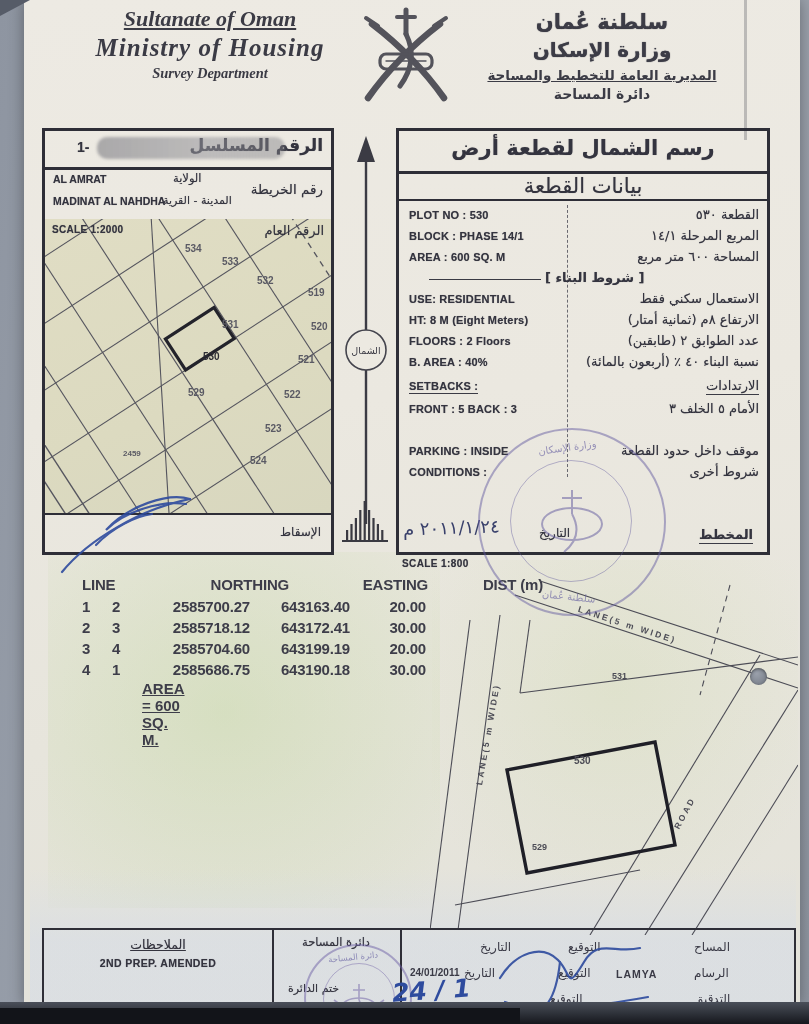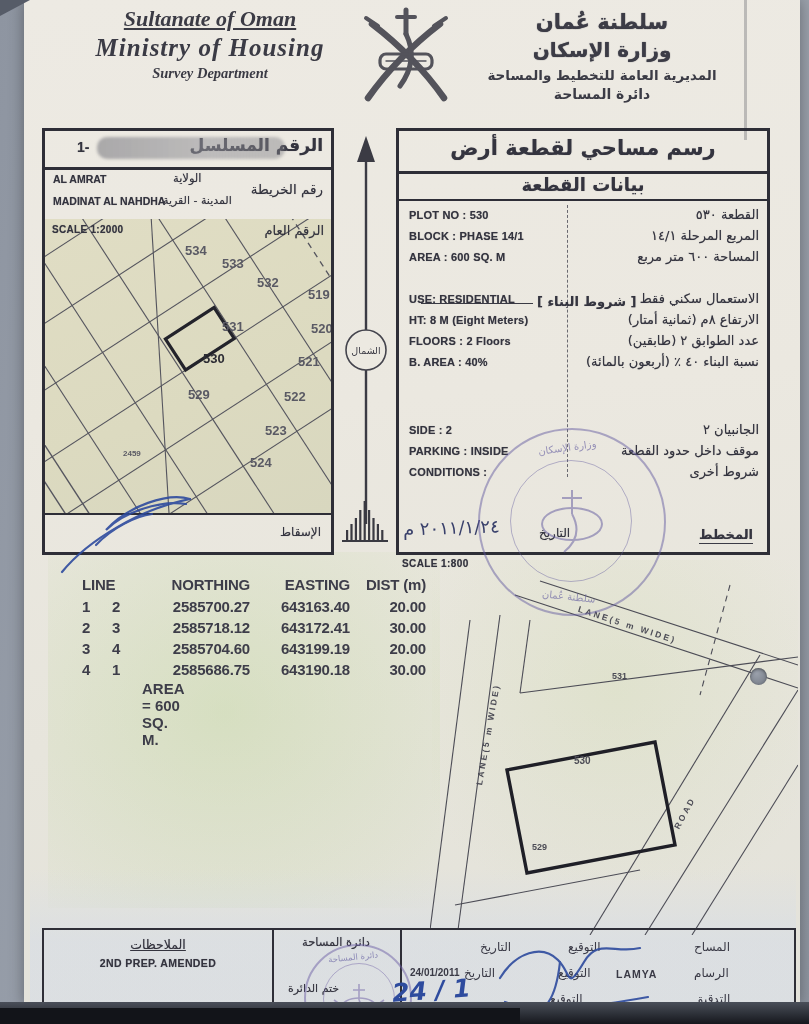--- a/index.html
+++ b/index.html
@@ -13,21 +13,21 @@
   .wash{pointer-events:none;}
   .ink{color:#34343f;text-shadow:0 0 .7px rgba(52,52,64,.55);}
   .ar{font-family:"DejaVu Sans",sans-serif;direction:rtl;unicode-bidi:embed;}
   .en{font-family:"Liberation Sans",sans-serif;}
   .script{font-family:"Liberation Serif",serif;font-style:italic;color:#3b3b45;}
   .u{border-bottom:1.4px solid #3b3b45;padding-bottom:1px;}
   .box{border:3px solid #2e2e37;background:transparent;}
   .pd-row{position:absolute;left:10px;right:8px;height:20px;}
   .pd-en{position:absolute;left:0;top:2px;font-size:11px;font-weight:bold;letter-spacing:.2px;}
   .pd-ar{position:absolute;right:0;top:0;font-size:13px;}
-  .maplbl{position:absolute;font-size:13px;color:#5a5a64;font-weight:bold;}
+  .maplbl{position:absolute;font-size:10px;color:#5a5a64;font-weight:bold;}
   .coordrow{position:absolute;left:82px;display:flex;font-size:15px;font-weight:bold;
             color:#3d3d49;letter-spacing:-.2px;}
   .coordrow span{display:inline-block;}
   .c1{width:30px;} .c2{width:26px;} .c3{width:112px;text-align:right;}
   .c4{width:100px;text-align:right;} .c5{width:76px;text-align:right;}
   .sitelbl{position:absolute;font-size:9px;color:#4c4c56;font-weight:bold;}
   .lane{letter-spacing:2.5px;font-size:8.5px;}
   .stamp{border-radius:50%;border:2.5px solid rgba(96,88,158,.48);}
   .stamp-in{border-radius:50%;border:1.6px solid rgba(96,88,158,.42);}
   .stamptx{position:absolute;font-size:10px;color:rgba(96,88,158,.62);white-space:nowrap;
@@ -67,21 +67,21 @@
       <path d="M30 59 h40" stroke-width="1.4"></path>
       <path d="M50 8 v24" stroke-width="5"></path>
       <path d="M41 15 h18" stroke-width="4"></path>
       <path d="M50 32 Q63 58 44 84" stroke-width="5"></path>
     </g>
   </svg>
 
   <div class="abs ar" style="left:462px;top:10px;width:280px;text-align:center;color:#3c3c46;">
     <div style="font-size:21px;font-weight:bold;text-shadow:0 0 1px #3c3c46;">سلطنة عُمان</div>
     <div style="font-size:20px;font-weight:bold;margin-top:4px;text-shadow:0 0 1px #3c3c46;">وزارة الإسكان</div>
-    <div style="font-size:13.5px;font-weight:bold;margin-top:5px;">المديرية العامة للتخطيط والمساحة</div>
+    <div style="font-size:13.5px;font-weight:bold;margin-top:5px;text-decoration:underline;">المديرية العامة للتخطيط والمساحة</div>
     <div style="font-size:14px;font-weight:bold;margin-top:3px;">دائرة المساحة</div>
   </div>
 
   <div class="abs box" style="left:42px;top:128px;width:286px;height:421px;">
 
     <div class="abs" style="left:0;top:0;right:0;height:36px;border-bottom:3px solid #2e2e37;">
       <span class="abs ar ink" style="right:8px;top:4px;font-size:17px;font-weight:bold;">الرقم المسلسل</span>
       <span class="abs en ink" style="left:32px;top:8px;font-size:14px;font-weight:bold;">1-</span>
       <div class="abs" style="left:52px;top:6px;width:188px;height:22px;border-radius:10px;
                   background:linear-gradient(90deg,rgba(128,128,134,.62),rgba(150,150,156,.55) 60%,rgba(128,128,134,.45));
@@ -158,65 +158,69 @@
         <rect x="32" y="378" width="2.2" height="30"></rect>
       <rect x="36.4" y="386" width="2.2" height="22"></rect>
         <rect x="40.8" y="392" width="2.2" height="16"></rect>
       <rect x="45.2" y="398" width="2.2" height="10"></rect>
     </g>
     <line x1="6" y1="409" x2="52" y2="409" stroke="#3a3a42" stroke-width="2"></line>
   </svg>
 
   <div class="abs box" style="left:396px;top:128px;width:368px;height:421px;">
     <div class="abs" style="left:0;top:0;right:0;height:40px;border-bottom:3px solid #2e2e37;text-align:center;">
-      <span class="ar ink" style="display:inline-block;margin-top:5px;font-size:21px;font-weight:bold;">رسم مساحي لقطعة أرض</span>
+      <span class="ar ink" style="display:inline-block;margin-top:5px;font-size:21px;font-weight:bold;">رسم الشمال لقطعة أرض</span>
     </div>
     <div class="abs" style="left:0;top:40px;right:0;height:28px;border-bottom:2.5px solid #2e2e37;text-align:center;">
-      <span class="ar ink" style="display:inline-block;margin-top:3px;font-size:18px;font-weight:bold;">بيانات القطعة</span>
+      <span class="ar ink" style="display:inline-block;margin-top:3px;font-size:21px;font-weight:normal;">بيانات القطعة</span>
     </div>
 
     <div class="abs" style="left:168px;top:74px;width:0;height:272px;border-left:1.6px dashed #4a4a55;opacity:.8;"></div>
 
     <div class="pd-row" style="top:76px">
         <span class="pd-en ink">PLOT NO :  530</span>
         <span class="pd-ar ar ink">القطعة   ٥٣٠</span>
       </div>
     <div class="pd-row" style="top:97px">
         <span class="pd-en ink">BLOCK :   PHASE 14/1</span>
         <span class="pd-ar ar ink">المربع   المرحلة ١٤/١</span>
       </div>
     <div class="pd-row" style="top:118px">
         <span class="pd-en ink">AREA :   600 SQ. M</span>
         <span class="pd-ar ar ink">المساحة   ٦٠٠   متر مربع</span>
       </div>
 
-    <div class="abs" style="left:0;top:139px;right:8px;height:18px;margin-top:24px;">
+    <div class="abs" style="left:8px;top:139px;right:8px;height:18px;">
       <div class="abs" style="left:22px;top:9px;width:112px;border-top:1.6px solid #3a3a44;"></div>
       <span class="abs ar ink" style="left:138px;top:0;font-size:13px;font-weight:bold;">[ شروط البناء ]</span>
     </div>
 
     <div class="pd-row" style="top:160px">
         <span class="pd-en ink">USE: RESIDENTIAL</span>
         <span class="pd-ar ar ink">الاستعمال   سكني فقط</span>
       </div>
     <div class="pd-row" style="top:181px">
         <span class="pd-en ink">HT: 8 M  (Eight Meters)</span>
         <span class="pd-ar ar ink">الارتفاع   ٨م   (ثمانية أمتار)</span>
       </div>
     <div class="pd-row" style="top:202px">
         <span class="pd-en ink">FLOORS :  2 Floors</span>
         <span class="pd-ar ar ink">عدد الطوابق   ٢   (طابقين)</span>
       </div>
     <div class="pd-row" style="top:223px">
         <span class="pd-en ink">B. AREA :   40%</span>
         <span class="pd-ar ar ink">نسبة البناء   ٤٠ ٪ (أربعون بالمائة)</span>
       </div>
-    <div class="pd-row" style="top:291px">
-        <span class="pd-en ink">SIDE :   2</span>
-        <span class="pd-ar ar ink">الجانبيان      ٢</span>
+    <div class="pd-row" style="top:247px">
+        <span class="pd-en ink u">SETBACKS :</span>
+        <span class="pd-ar ar ink u">الارتدادات</span>
+      </div>
+    <div class="pd-row" style="top:270px">
+        <span class="pd-en ink">FRONT : 5      BACK : 3</span>
+        <span class="pd-ar ar ink">الأمام   ٥      الخلف   ٣</span>
       </div>
     <div class="pd-row" style="top:312px">
         <span class="pd-en ink">PARKING : INSIDE</span>
         <span class="pd-ar ar ink">موقف      داخل حدود القطعة</span>
       </div>
     <div class="pd-row" style="top:333px">
         <span class="pd-en ink">CONDITIONS :</span>
         <span class="pd-ar ar ink">شروط أخرى</span>
       </div>
 
@@ -233,21 +237,21 @@
       <g stroke="#60589e" fill="none" stroke-width="2">
         <ellipse cx="60" cy="62" rx="30" ry="16"></ellipse>
         <path d="M60 28 v24 M50 36 h20 M60 52 q12 22 -8 38"></path>
       </g>
     </svg>
   </div>
 
   <span class="abs en ink" style="left:402px;top:558px;font-size:10px;font-weight:bold;letter-spacing:.4px;">SCALE 1:800</span>
 
   <div class="abs" style="left:0;top:0;">
-    <div class="coordrow" style="top:576px;">
+    <div class="coordrow" style="top:576px;gap:39px;">
       <span style="width:56px;">LINE</span>
       <span class="c3">NORTHING</span>
       <span class="c4">EASTING</span>
       <span class="c5">DIST (m)</span>
     </div>
     <div class="coordrow" style="top:598px;">
       <span class="c1">1</span>
         <span class="c2">2</span>
       <span class="c3">2585700.27</span>
         <span class="c4">643163.40</span>
@@ -267,21 +271,21 @@
         <span class="c4">643199.19</span>
         <span class="c5">20.00</span>
     </div>
     <div class="coordrow" style="top:661px;">
       <span class="c1">4</span>
         <span class="c2">1</span>
       <span class="c3">2585686.75</span>
         <span class="c4">643190.18</span>
         <span class="c5">30.00</span>
     </div>
-    <span class="abs en" style="left:142px;top:680px;font-size:15px;font-weight:bold;color:#3d3d49;">AREA = 600 SQ. M.</span>
+    <span class="abs en" style="left:142px;top:680px;font-size:15px;font-weight:bold;color:#3d3d49;text-decoration:underline;">AREA = 600 SQ. M.</span>
   </div>
 
   <svg class="abs" style="left:430px;top:565px;" width="368" height="370" viewBox="0 0 368 370">
     <g stroke="#4c4c56" stroke-width="1.1" fill="none">
       <line x1="85" y1="30" x2="368" y2="123"></line>
       <line x1="110" y1="16" x2="368" y2="100"></line>
       <line x1="90" y1="128" x2="368" y2="92"></line>
       <line x1="100" y1="55" x2="90" y2="128"></line>
       <line x1="40" y1="55" x2="0" y2="365"></line>
       <line x1="70" y1="50" x2="28" y2="365"></line>

